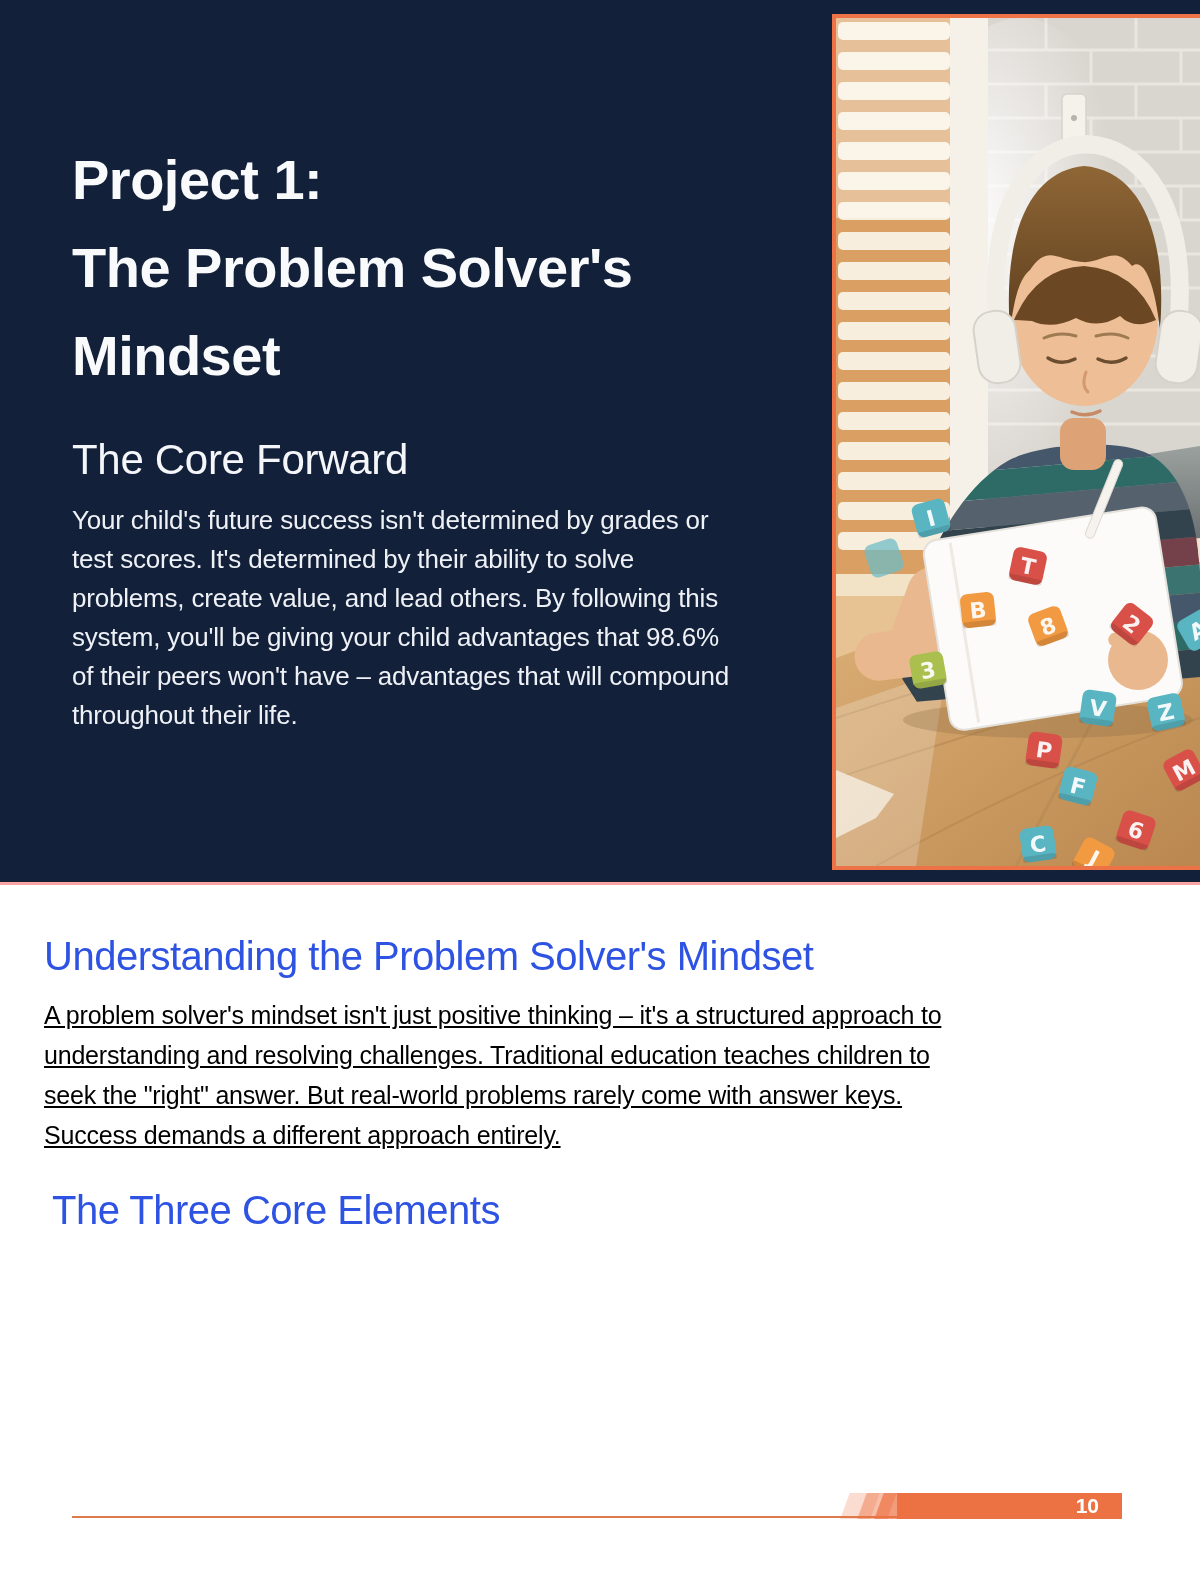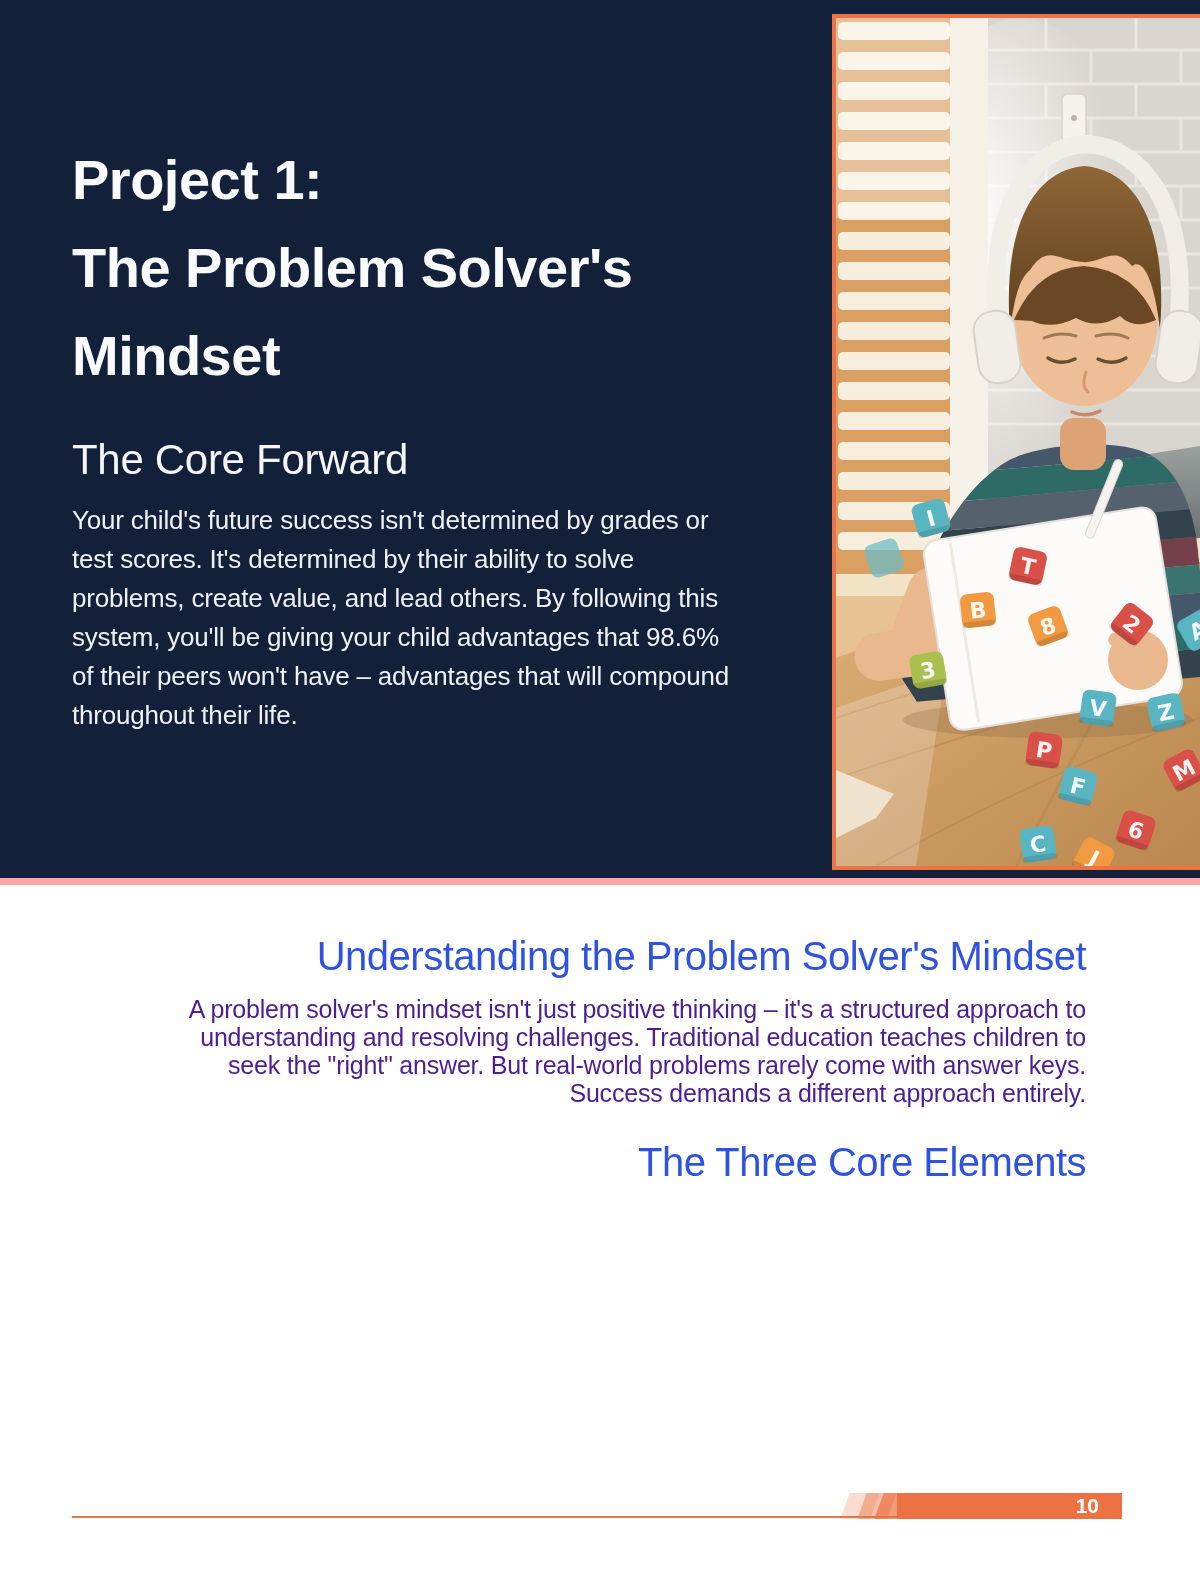--- a/index.html
+++ b/index.html
@@ -10,21 +10,21 @@
     background:#ffffff;
     font-family:"Liberation Sans", sans-serif;
     overflow:hidden;
     margin:0 auto;
   }
   
   .hero {
     position:relative;
     width:1200px; height:885px;
     background:#13203a;
-    border-bottom:7px solid #fca5a5;
+    border-bottom:3px solid #fca5a5;
   }
   .hero-text { position:absolute; left:72px; top:0; width:740px; }
   .hero-title {
     margin-top:136px;
     color:#f8fafc;
     font-size:56px; font-weight:bold;
     line-height:88px;
     letter-spacing:-0.5px;
     white-space:pre-line;
   }
@@ -45,35 +45,36 @@
   }
   
   .photo-frame {
     position:absolute; left:832px; top:14px;
     width:368px; height:856px;
     border:4px solid #ed7246; border-right:none;
     background:#efe3d2;
   }
   .photo-frame svg { display:block; }
   
-  .content { padding:0 114px;text-align:right; }
+  .content { padding:0 44px; }
   .section-heading {
     color:#2e53e3;
     font-size:40px; font-weight:normal;
     line-height:48px;
     letter-spacing:-0.5px;
   }
   .section-heading.first { margin-top:47px; }
   .section-heading.second { margin-top:31px; margin-left:8px; }
   .section-paragraph {
-    color:#4c1d95;
+    color:#000000;
     font-size:25px;
-    line-height:28px;
+    line-height:40px;
     letter-spacing:-0.2px;
     white-space:pre-line;
+    text-decoration:underline;
   }
   .section-paragraph.first { margin-top:15px; }
   .section-paragraph.second { margin-top:13px; margin-left:8px; }
   
   .footer-line {
     position:absolute;
     left:72px; top:1516px;
     width:1050px; height:2px;
     background:#dd7b4c;
   }

